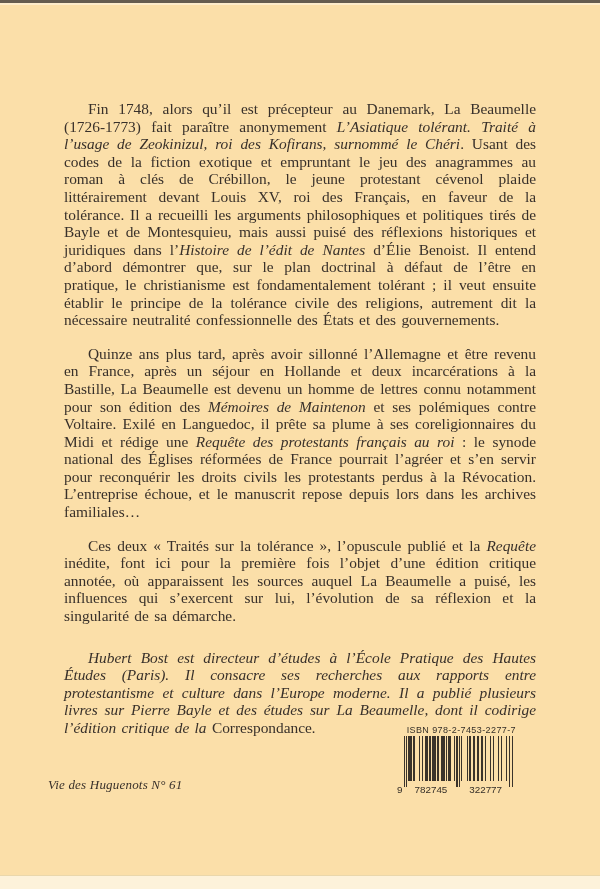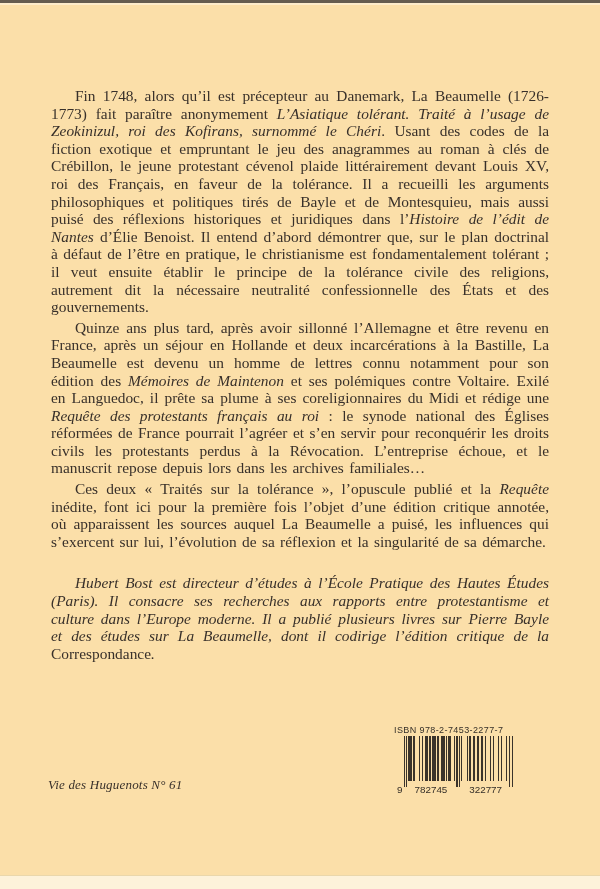--- a/index.html
+++ b/index.html
@@ -11,26 +11,26 @@
   }
   .top-edge{position:absolute;top:0;left:0;right:0;height:3px;background:#655c50;}
   .top-edge-light{position:absolute;top:3px;left:0;right:0;height:2px;background:#fdeccb;}
   .bottom-edge{position:absolute;bottom:0;left:0;right:0;height:13px;background:#fdf2da;border-top:1px solid #ead7ab;}
 
   .blurb{
     position:absolute;left:48px;right:48px;top:84px;
     font-size:15.4px;line-height:17.6px;text-align:justify;
     word-spacing:1.5px;
   }
-  .para{margin:3px;text-indent:24px;}
+  .para{margin:16px;text-indent:24px;}
   .para.bio{margin-top:24px;}
   .italic{font-style:italic;}
   .roman{font-style:normal;}
 
-  .isbn-block{position:absolute;left:394px;top:725px;width:122px;text-align:left;}
+  .isbn-block{position:absolute;left:394px;top:725px;width:122px;text-align:right;}
   .isbn-label{
     font-family:"Liberation Sans",sans-serif;
     font-size:9px;letter-spacing:.4px;color:#352f28;
     margin:0 0 1px 0;white-space:nowrap;
   }
   .barcode{display:block;width:116px;height:59px;margin:0 auto;}
   .barcode rect{fill:#3a332b;shape-rendering:crispEdges;}
   .bc-digit{font-family:"Liberation Sans",sans-serif;font-size:9px;fill:#352f28;}
 
   .series{

